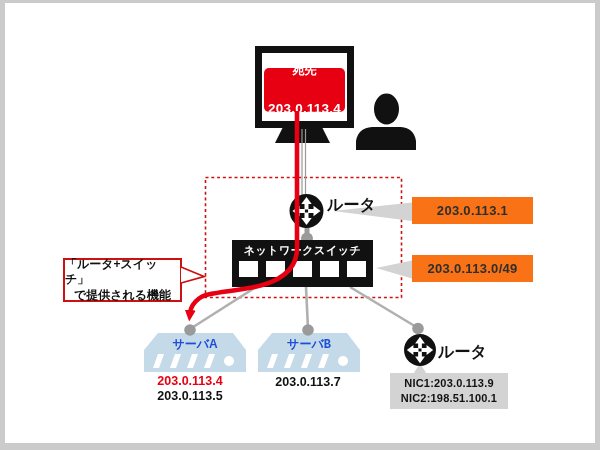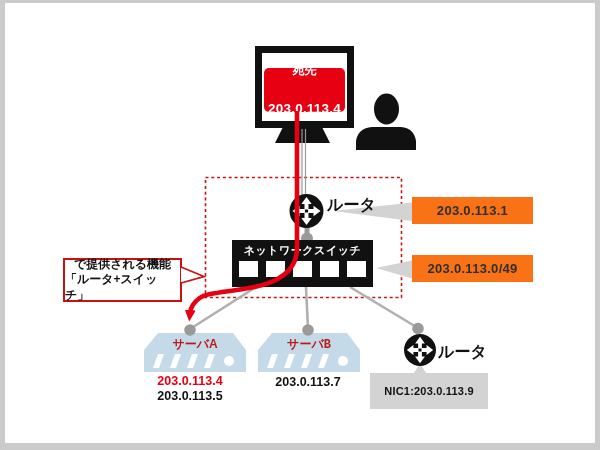--- a/index.html
+++ b/index.html
@@ -35,33 +35,33 @@
   .switch-title{color:#fff;font-weight:bold;font-size:11px;margin-top:3px;letter-spacing:.5px;}
   .ports{display:flex;gap:8px;margin-top:3px;}
   .port{width:19px;height:16px;background:#fff;}
   
   .callout{
     width:121px;height:27px;background:#f97316;z-index:2;
     display:flex;align-items:center;justify-content:center;
     font-weight:bold;font-size:13px;color:#2e2e2e;letter-spacing:.3px;
   }
   .nic-box{
-    left:370px;top:373px;width:118px;height:36px;background:#d3d3d3;z-index:2;
+    left:390px;top:373px;width:118px;height:36px;background:#d3d3d3;z-index:2;
     display:flex;flex-direction:column;align-items:center;justify-content:center;
     font-weight:bold;font-size:11px;color:#111;line-height:1.35;letter-spacing:.2px;
   }
   
   .note{
     left:63px;top:258px;width:119px;height:44px;background:#fff;
     box-sizing:border-box;border:2px solid #cc1111;z-index:2;
     display:flex;flex-direction:column;align-items:center;justify-content:center;
     font-weight:bold;font-size:12px;color:#111;line-height:1.3;
   }
   .rlabel{font-weight:bold;font-size:16px;color:#111;z-index:2;white-space:nowrap;}
-  .srv-name{width:80px;text-align:center;font-weight:bold;font-size:12px;color:#b91c1c;z-index:2;}
+  .srv-name{width:80px;text-align:center;font-weight:bold;font-size:12px;color:#1d4ed8;z-index:2;}
   .ip-list{width:104px;text-align:center;font-weight:bold;font-size:12.5px;color:#111;z-index:2;line-height:1.18;}
   .ip-red{color:#e60012;}
   svg{position:absolute;left:0;top:0;z-index:1;}
   svg.fg{z-index:5;pointer-events:none;}
 </style>
 </head>
 <body>
 
 <div class="canvas"></div>
 
@@ -167,40 +167,41 @@
     <div class="port"></div>
     <div class="port"></div>
   </div>
 </div>
 
 <div class="abs callout" style="left:412px;top:255px;">
   <span>203.0.113.0/49</span>
 </div>
 
 <div class="abs note">
+  <div>「ルータ+スイッチ」</div>
   <div>で提供される機能</div>
-  <div>「ルータ+スイッチ」</div>
 </div>
 
 <div class="abs srv-name" style="left:155px;top:336px;">サーバA</div>
 <div class="abs srv-name" style="left:269px;top:336px;font-family:Liberation Mono, monospace;">サーバB</div>
 
 <div class="abs ip-list" style="left:138px;top:374px;">
   <div class="ip-red">203.0.113.4</div>
   <div>203.0.113.5</div>
 </div>
 
 <div class="abs ip-list" style="left:256px;top:374px;line-height:1.28;">
   <div>203.0.113.7</div>
 </div>
 
 <div class="abs rlabel" style="left:438px;top:342px;">ルータ</div>
 
 <div class="abs nic-box">
   <div>NIC1:203.0.113.9</div>
+  <div>NIC2:198.51.100.1</div>
 </div>
 
 <svg class="fg" width="600" height="450" viewBox="0 0 600 450">
   <defs>
     <marker id="arrow" markerUnits="userSpaceOnUse" markerWidth="16" markerHeight="14" refX="3" refY="6" orient="auto">
       <path d="M0,0.5 L11.5,6 L0,11.5 Z" fill="#e60012"></path>
     </marker>
   </defs>
   <path d="M297,111 L297,248 C297,269 281,282 252,287.5 C224,292.5 207,292.5 199,298.5 C193,303 190.5,308 190,313" fill="none" stroke="#e60012" stroke-width="4.6" marker-end="url(#arrow)"></path>
   <path d="M181,267 L204,276.5 L181,283" fill="#ffffff" stroke="#cc1111" stroke-width="1.8"></path>

